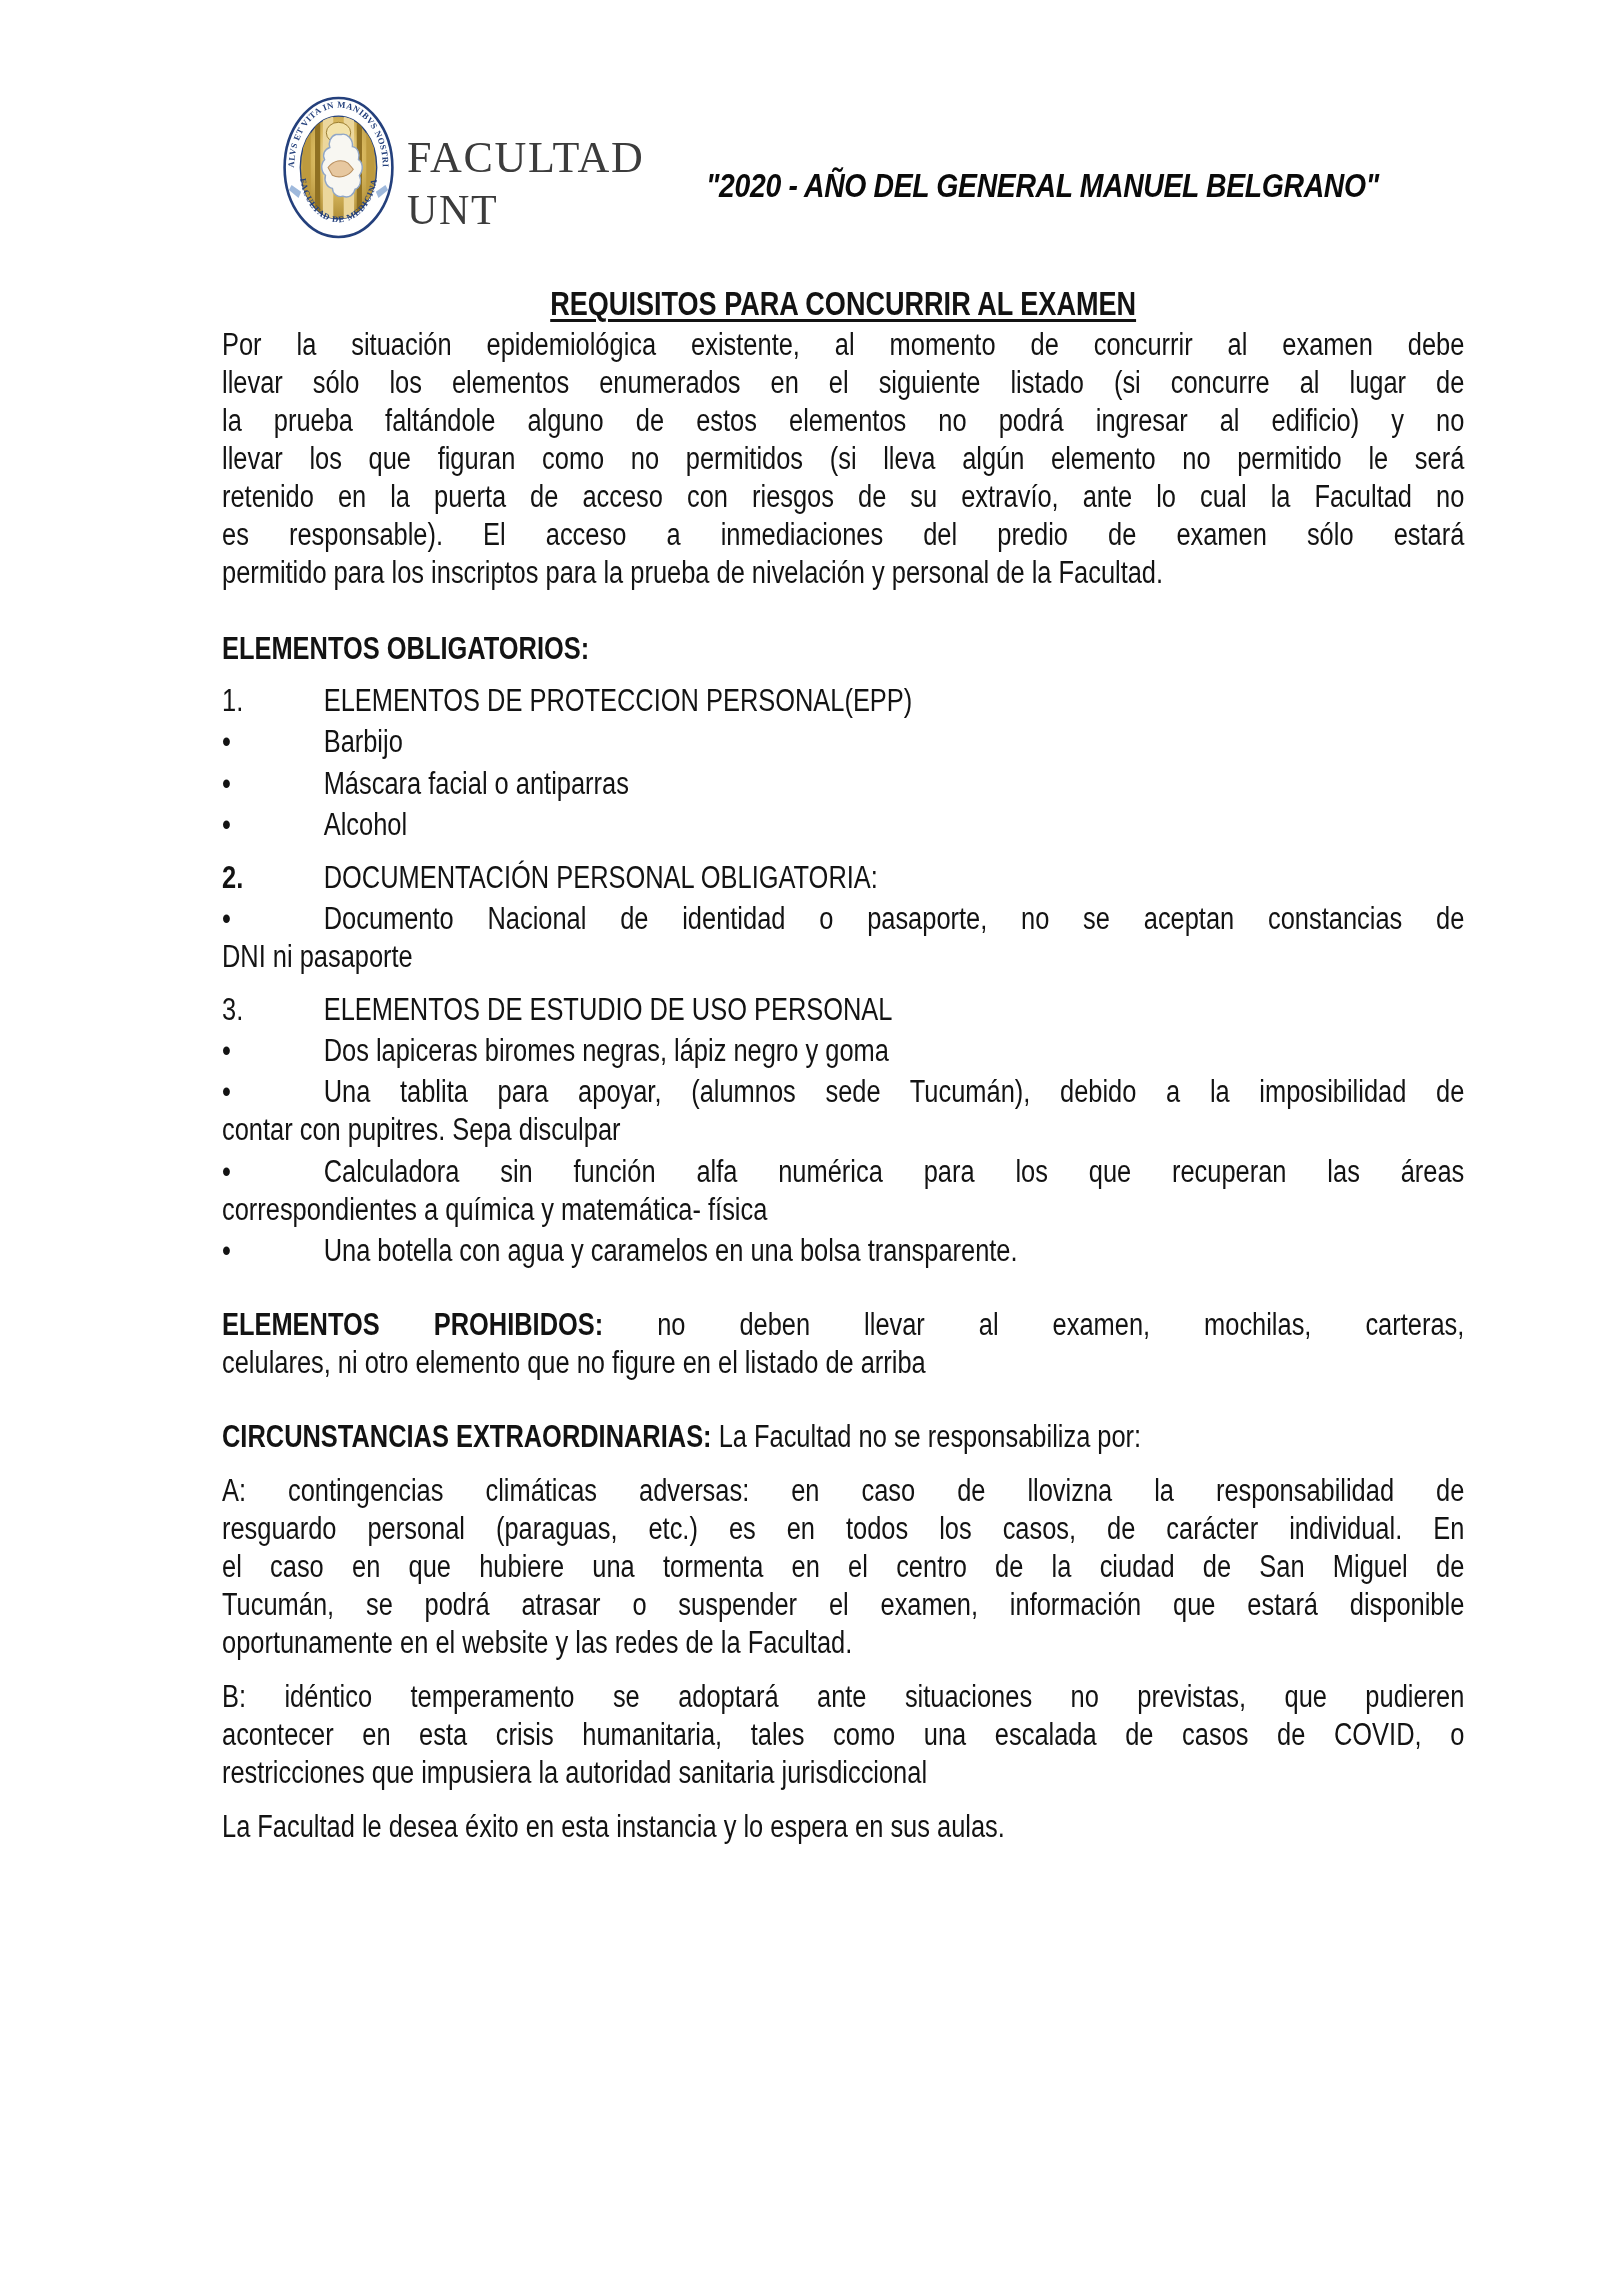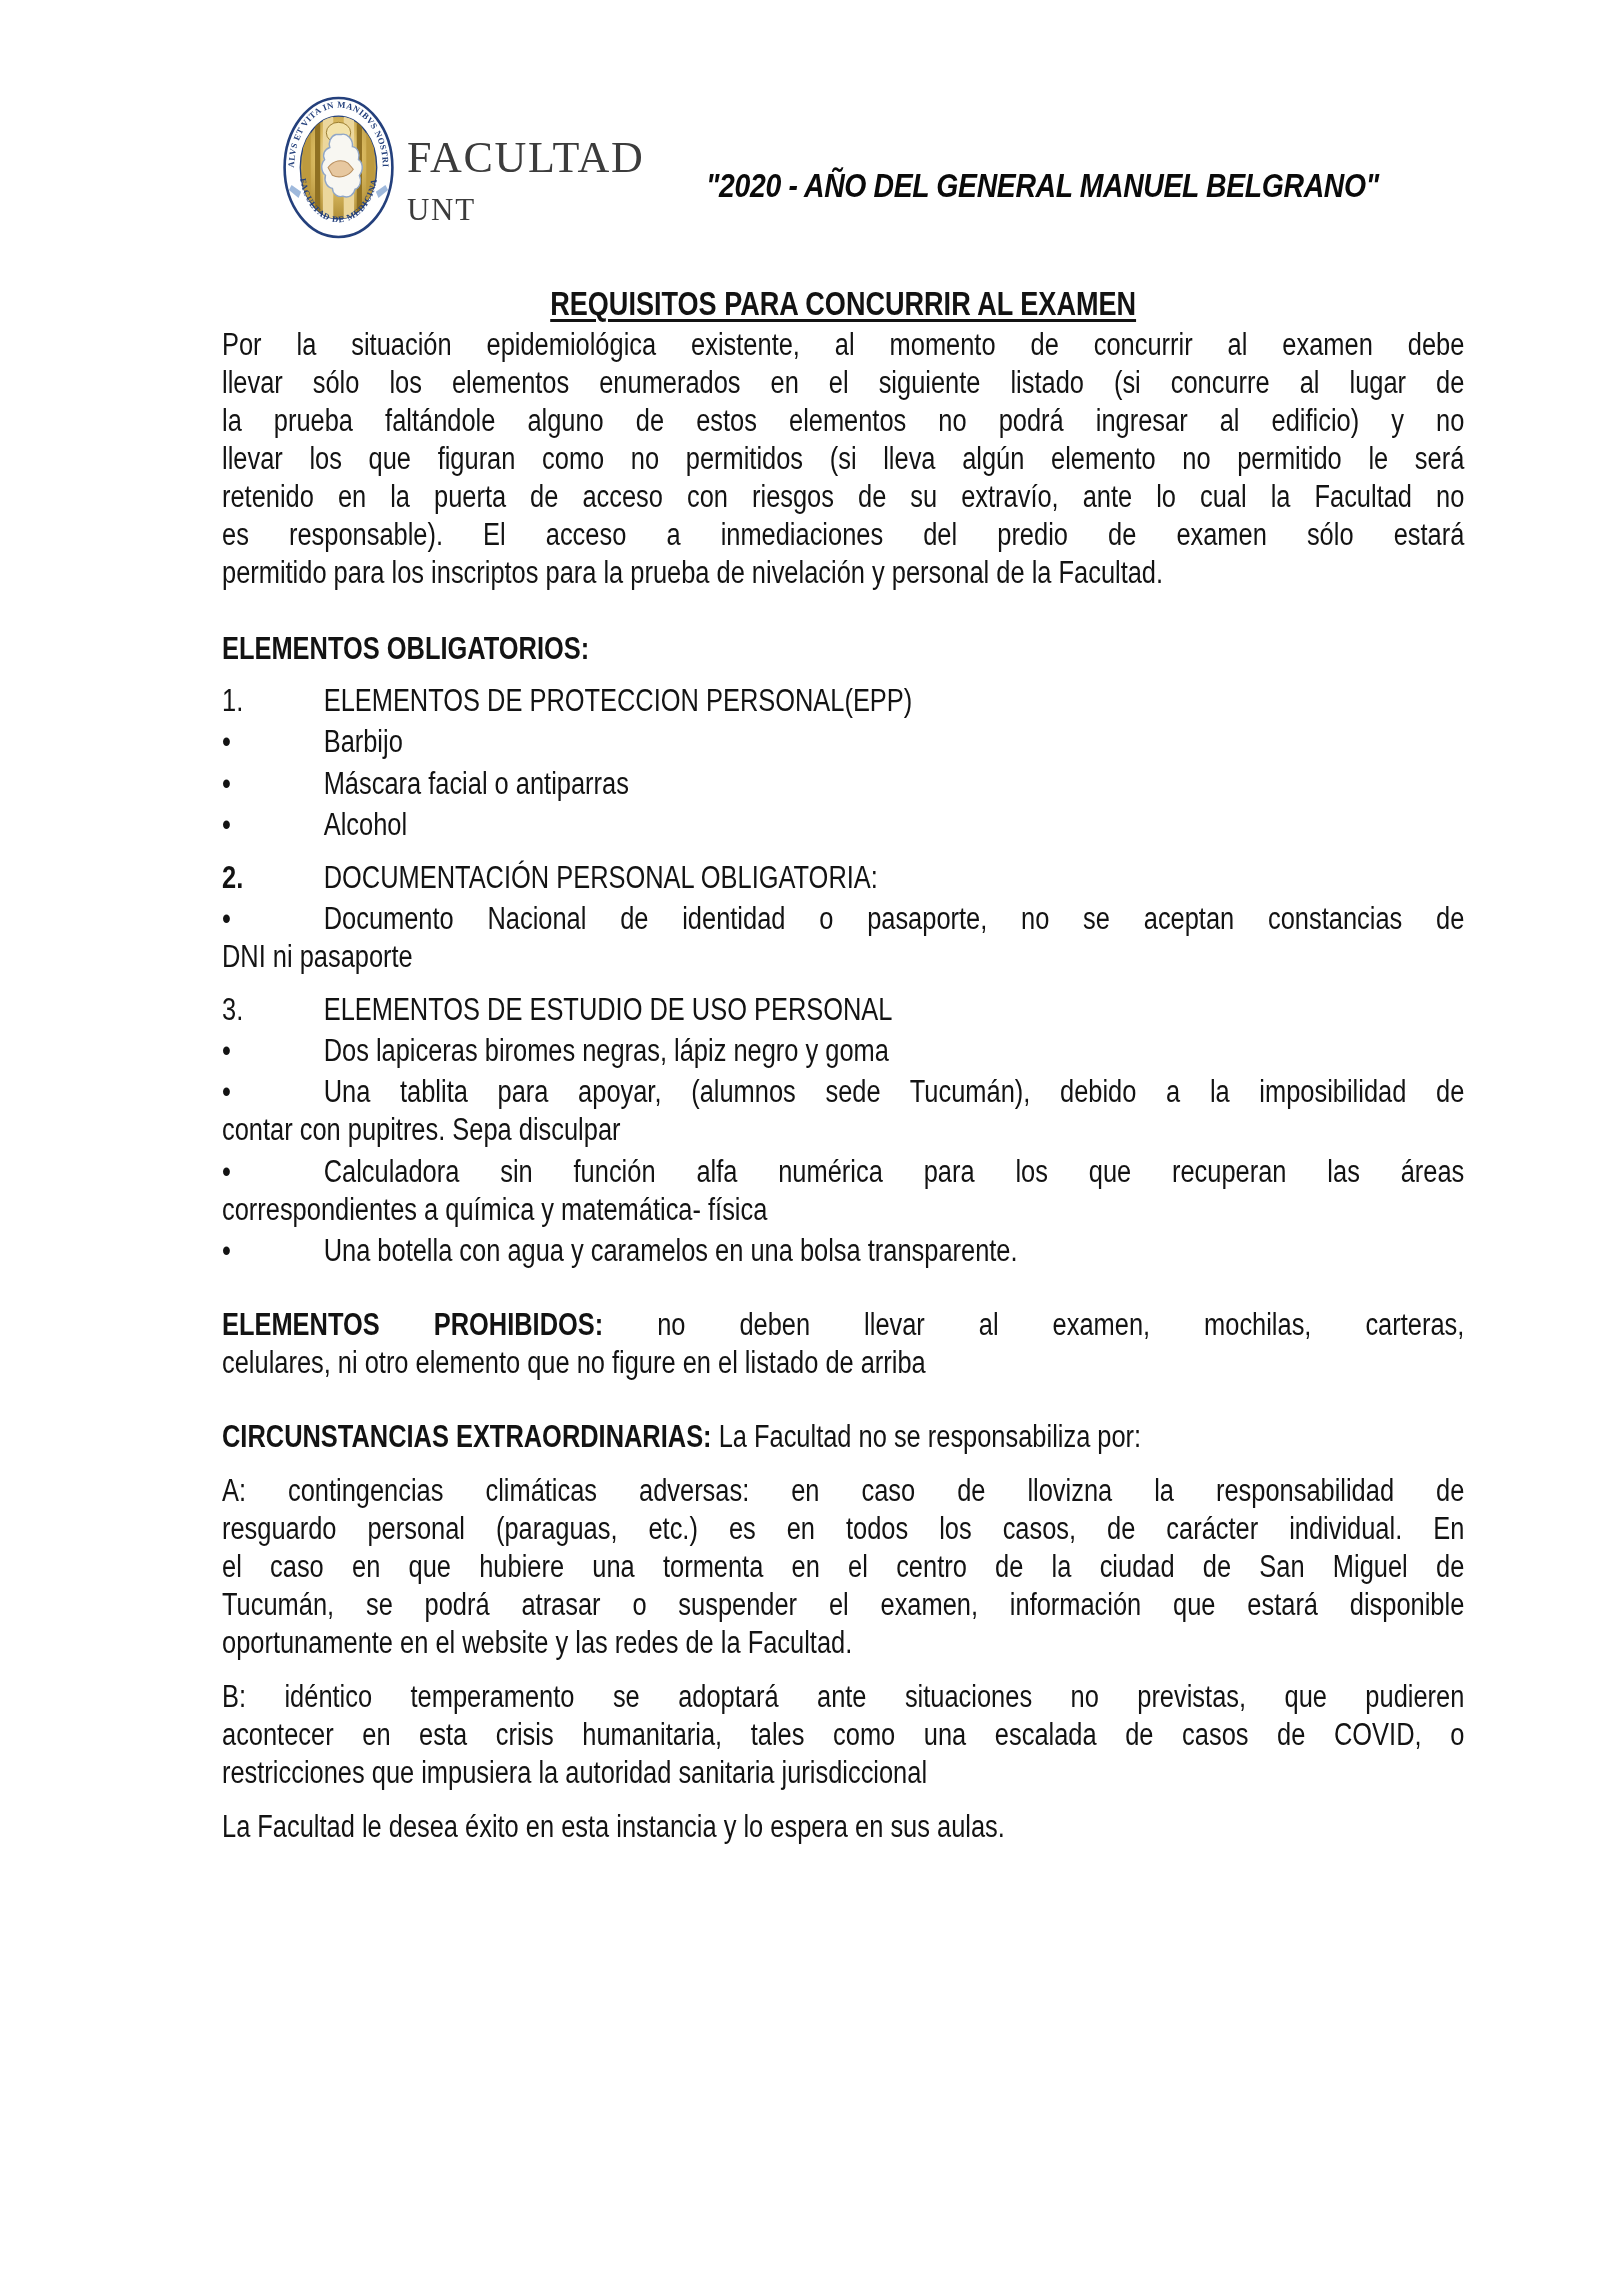--- a/index.html
+++ b/index.html
@@ -13,21 +13,21 @@
   }
 
   
   .header{position:absolute;left:0;top:0;width:1621px;height:284px;}
   .seal{position:absolute;left:282px;top:94px;width:113px;height:147px;}
   .wordmark{
     position:absolute;left:407px;top:95px;
     font-family:"Liberation Serif", serif;
     color:#3c3c3c;font-size:44px;line-height:52px;letter-spacing:1.7px;margin-top:37px;
   }
-  .wordmark .wm3{font-size:31px;}
+  .wordmark .wm3{font-size:42px;}
   .motto{
     position:absolute;left:706px;top:167px;
     font-family:"Liberation Sans", sans-serif;
     font-weight:bold;font-style:italic;
     font-size:33px;color:#0a0a0a;white-space:nowrap;
     transform:scaleX(0.86);transform-origin:0 0;letter-spacing:-0.4px;
   }
 
   
   .content{

